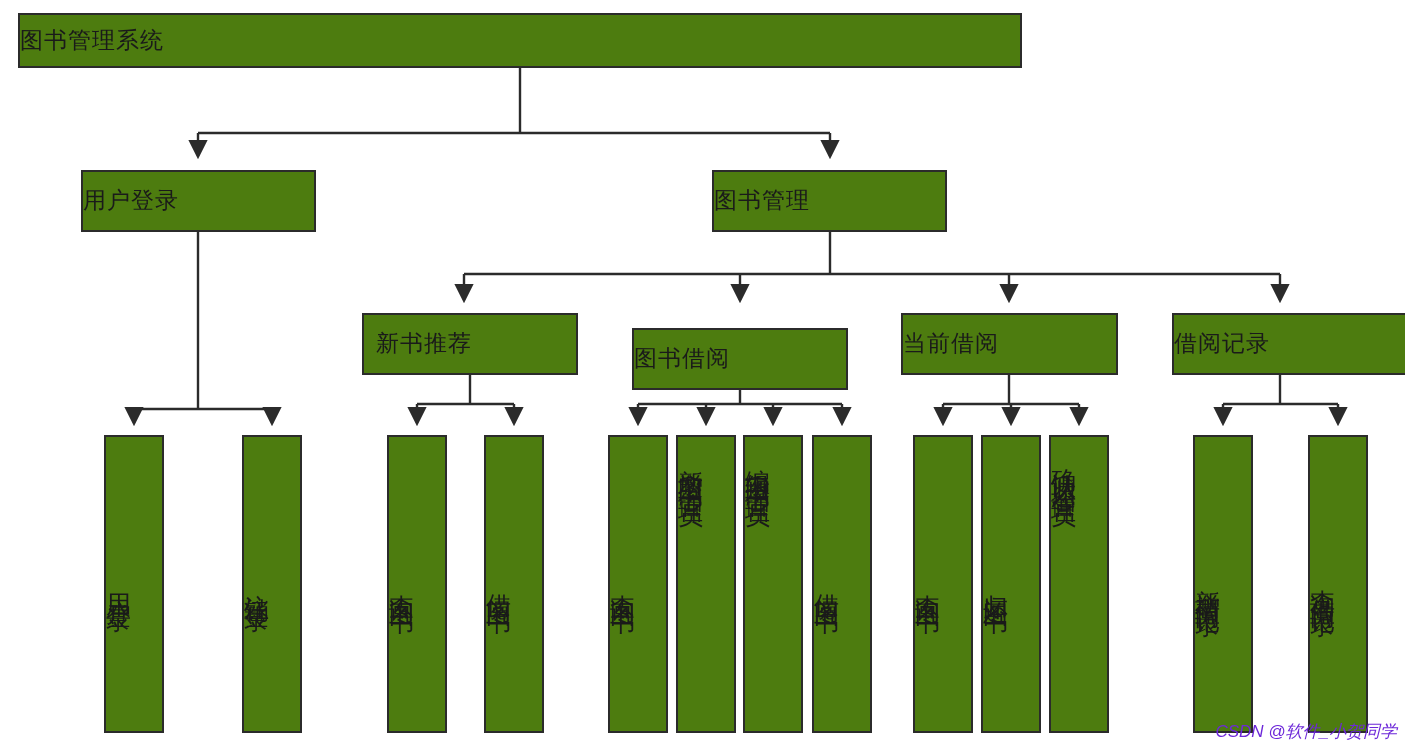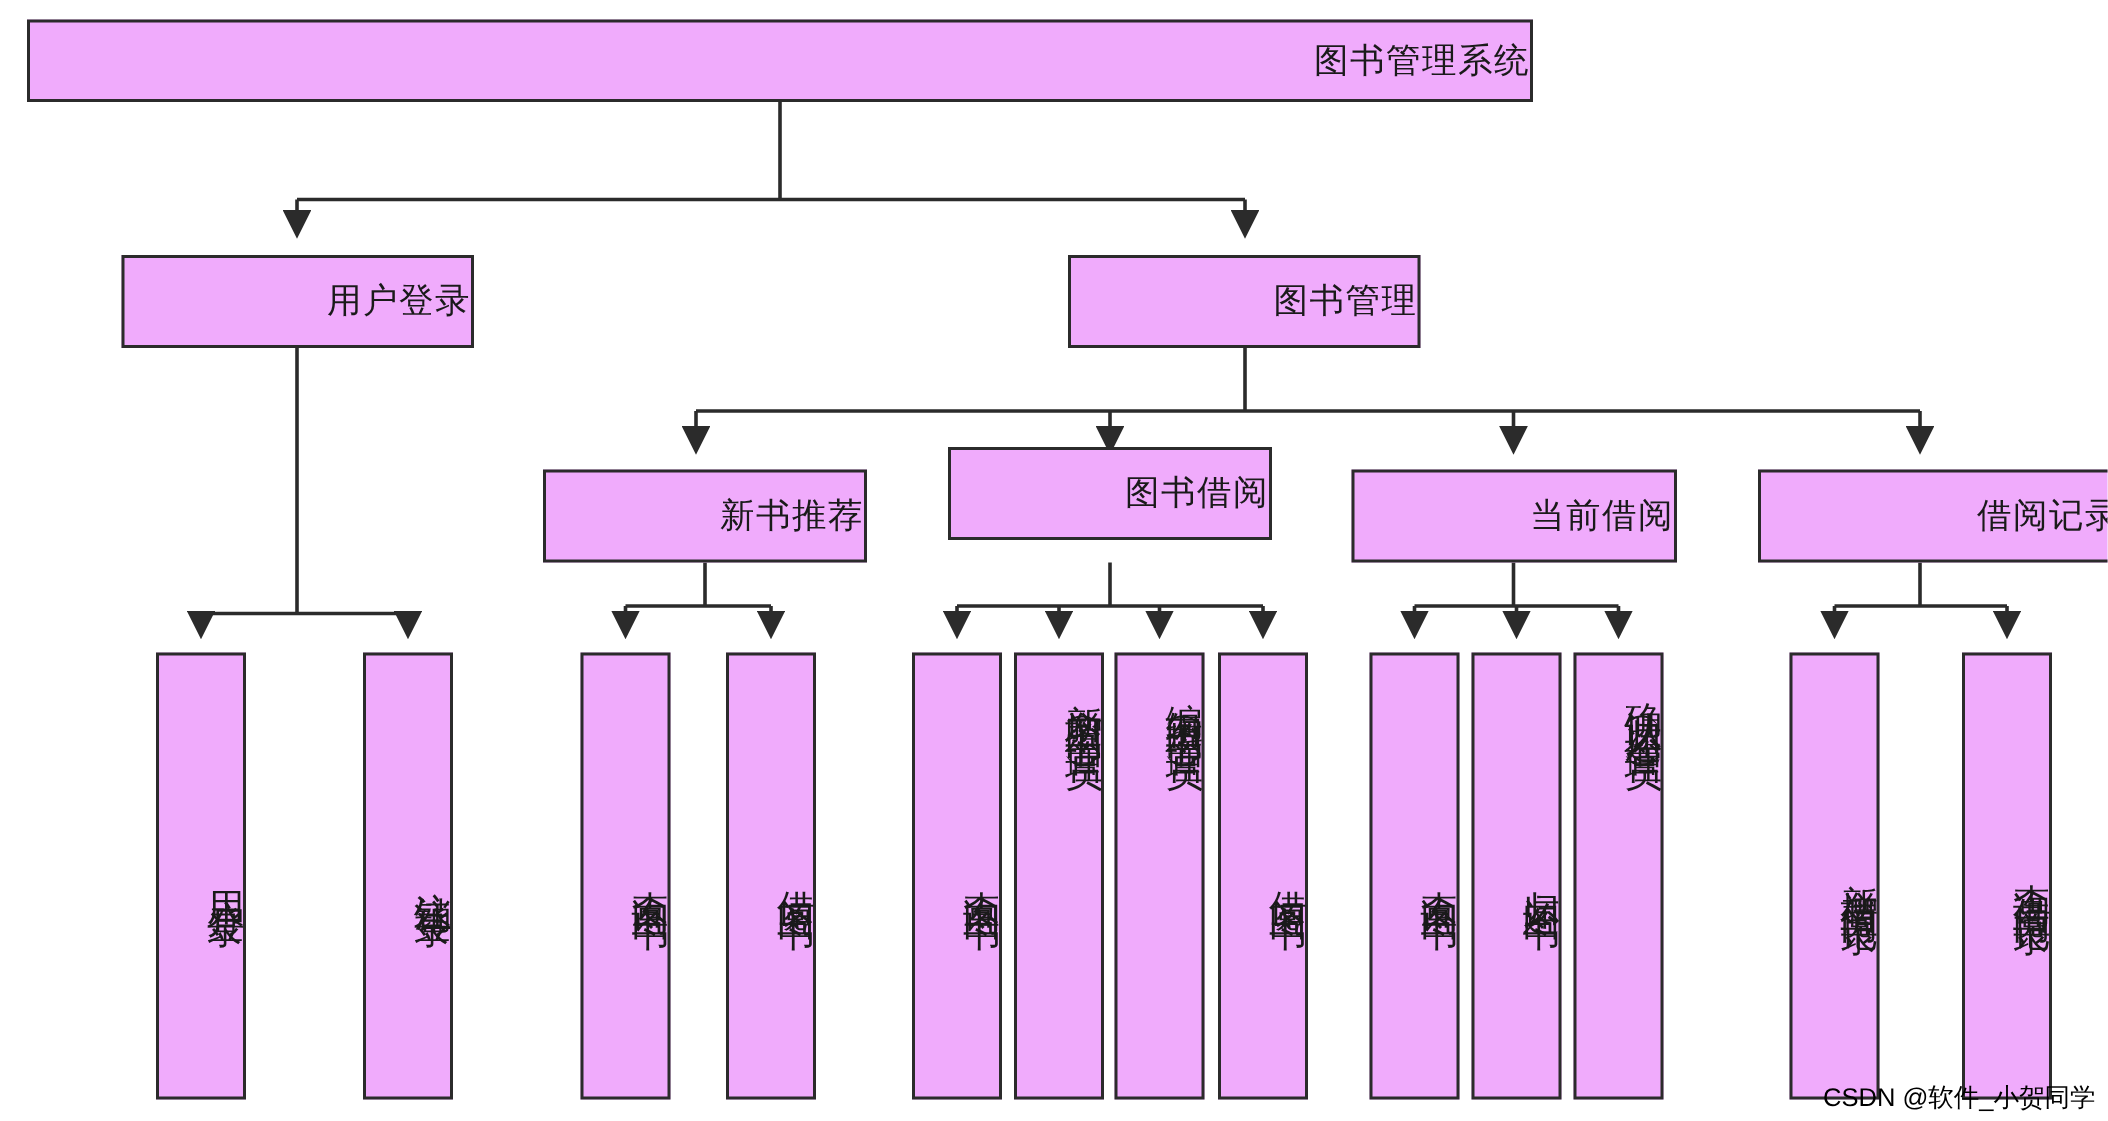--- a/index.html
+++ b/index.html
@@ -22,25 +22,25 @@
   svg.edges {
     position: absolute;
     left: 0;
     top: 0;
     width: 1405px;
     height: 747px;
   }
   .node {
     position: absolute;
     box-sizing: border-box;
-    background: #f0abfc;
+    background: #4d7c0f;
     border: 2px solid #2b2b2b;
     display: flex;
     align-items: center;
-    justify-content: flex-end;
+    justify-content: flex-start;
     z-index: 2;
   }
   .node .label {
     color: #1a1a1a;
     line-height: 1.18;
     text-align: center;
     white-space: pre;
   }
   .node.horizontal .label {
     font-size: 23px;
@@ -59,23 +59,24 @@
   }
   .node.vertical.centered {
     align-items: center;
     padding-top: 0;
   }
   .watermark {
     position: absolute;
     right: 8px;
     bottom: 4px;
     font-size: 17px;
-    color: #000000;
+    color: #6d28d9;
     z-index: 5;
     white-space: pre;
+    font-style: italic;
   }
 </style>
 </head>
 <body>
 
 <div id="diagram-root">
 
   <svg class="edges" viewBox="0 0 1405 747" xmlns="http://www.w3.org/2000/svg">
     <defs>
       <marker id="arrow" viewBox="0 0 12 12" refX="10" refY="6" markerWidth="8" markerHeight="8" orient="auto-start-reverse">
@@ -146,21 +147,21 @@
   <div class="node horizontal" style="left: 81px; top: 170px; width: 235px; height: 62px;">
     <span class="label">用户登录</span>
   </div>
   <div class="node horizontal" style="left: 712px; top: 170px; width: 235px; height: 62px;">
     <span class="label">图书管理</span>
   </div>
 
   <div class="node horizontal" style="left: 362px; top: 313px; width: 216px; height: 62px; padding-left: 12px;">
     <span class="label">新书推荐</span>
   </div>
-  <div class="node horizontal" style="left: 632px; top: 298px; width: 216px; height: 62px;">
+  <div class="node horizontal" style="left: 632px; top: 328px; width: 216px; height: 62px;">
     <span class="label">图书借阅</span>
   </div>
   <div class="node horizontal" style="left: 901px; top: 313px; width: 217px; height: 62px;">
     <span class="label">当前借阅</span>
   </div>
   <div class="node horizontal" style="left: 1172px; top: 313px; width: 244px; height: 62px;">
     <span class="label">借阅记录</span>
   </div>
 
   <div class="node vertical centered" style="left: 104px; top: 435px; width: 60px; height: 298px;">

